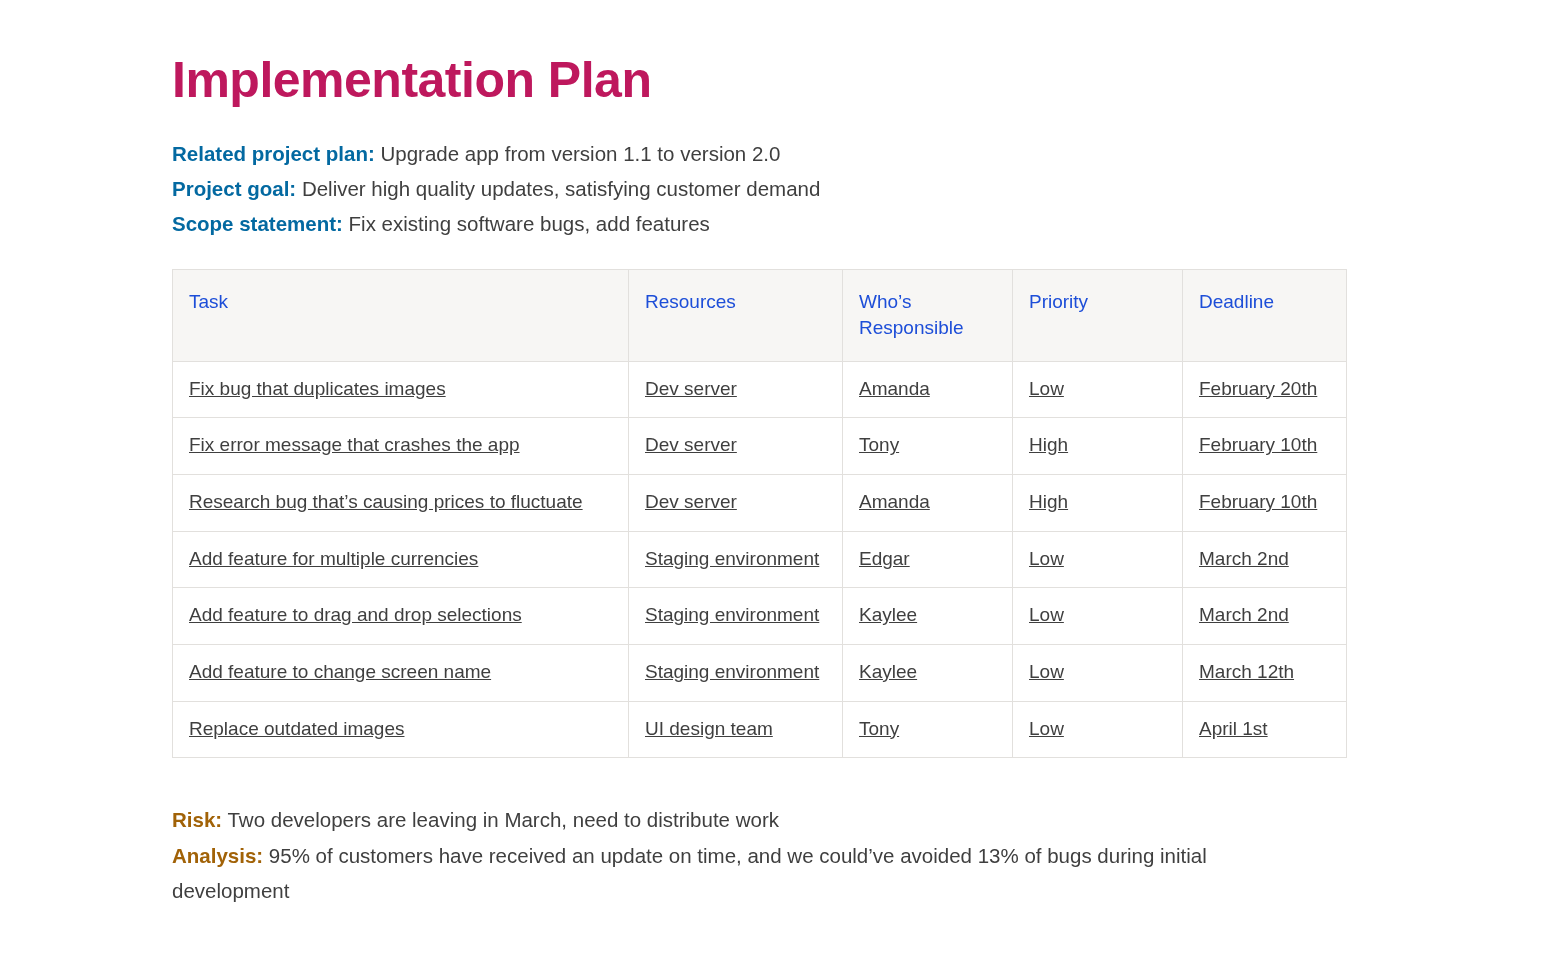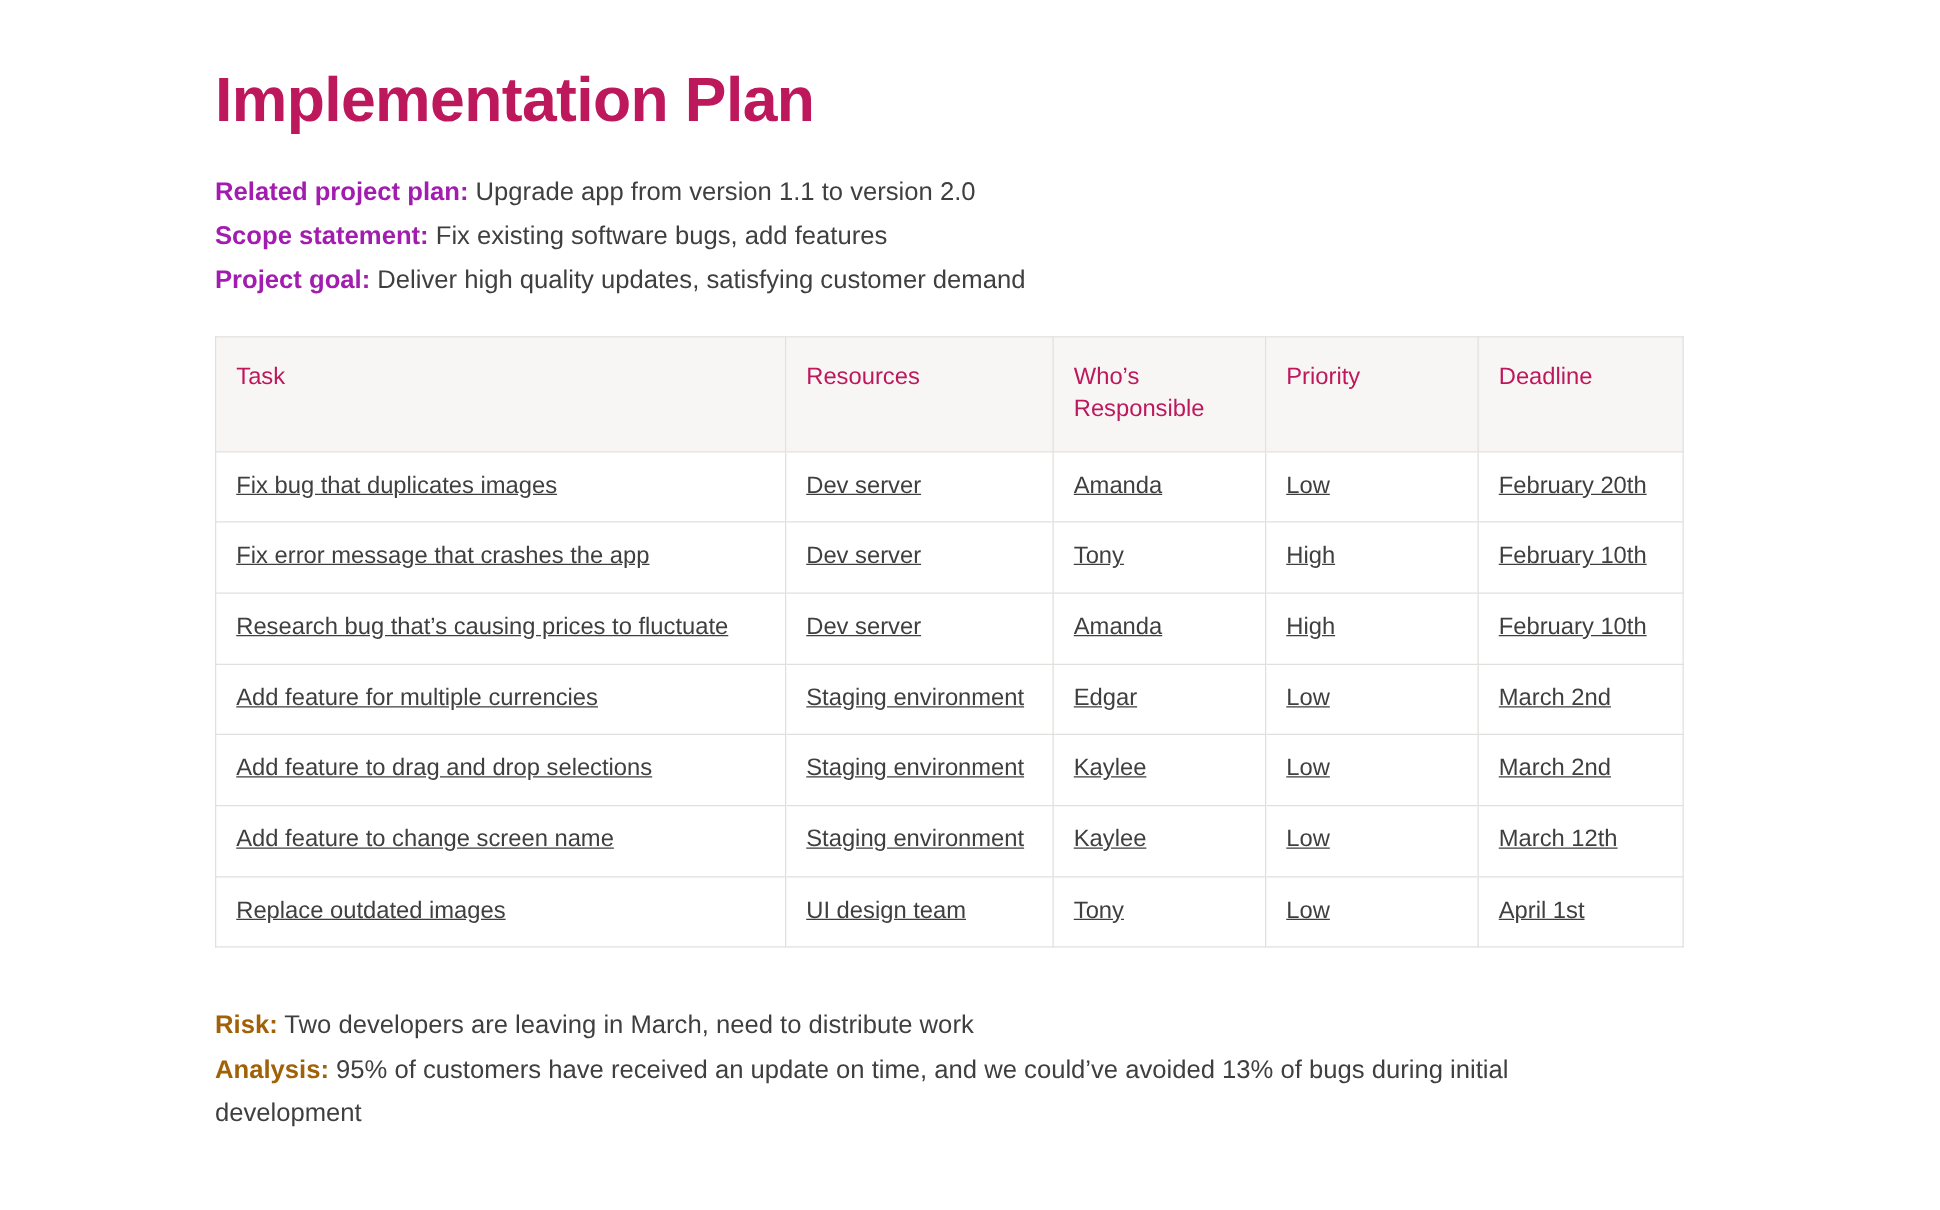--- a/index.html
+++ b/index.html
@@ -29,38 +29,38 @@
   .meta-block {
     margin-bottom: 28px;
   }
   .meta-line {
     font-size: 20.5px;
     line-height: 1.72;
     color: #3f3f3f;
   }
   .meta-line .lbl {
     font-weight: bold;
-    color: #a21caf;
+    color: #0369a1;
   }
   table.plan {
     border-collapse: collapse;
     width: 1174px;
     table-layout: fixed;
     background: #fff;
   }
   table.plan th, table.plan td {
     text-align: left;
     vertical-align: top;
     border: 1px solid #e2e0dd;
     font-weight: normal;
   }
   table.plan thead th {
     background: #f7f6f4;
     font-size: 19px;
-    color: #be185d;
+    color: #1d4ed8;
     padding: 19px 16px 20px 16px;
     line-height: 1.35;
     border-bottom: 1px solid #e2e0dd;
     height: 50px;
   }
   table.plan tbody td {
     font-size: 19px;
     color: #3f3f3f;
     padding: 15px 16px 16px 16px;
     line-height: 1.3;
@@ -91,26 +91,26 @@
 <div class="page">
 
   <h1 class="doc-title">Implementation Plan</h1>
 
   <div class="meta-block">
     <div class="meta-line">
       <span class="lbl">Related project plan:</span>
       <span>Upgrade app from version 1.1 to version 2.0</span>
     </div>
     <div class="meta-line">
+      <span class="lbl">Project goal:</span>
+      <span>Deliver high quality updates, satisfying customer demand</span>
+    </div>
+    <div class="meta-line">
       <span class="lbl">Scope statement:</span>
       <span>Fix existing software bugs, add features</span>
-    </div>
-    <div class="meta-line">
-      <span class="lbl">Project goal:</span>
-      <span>Deliver high quality updates, satisfying customer demand</span>
     </div>
   </div>
 
   <table class="plan">
     <colgroup>
       <col class="c-task">
       <col class="c-res">
       <col class="c-who">
       <col class="c-pri">
       <col class="c-dead">

